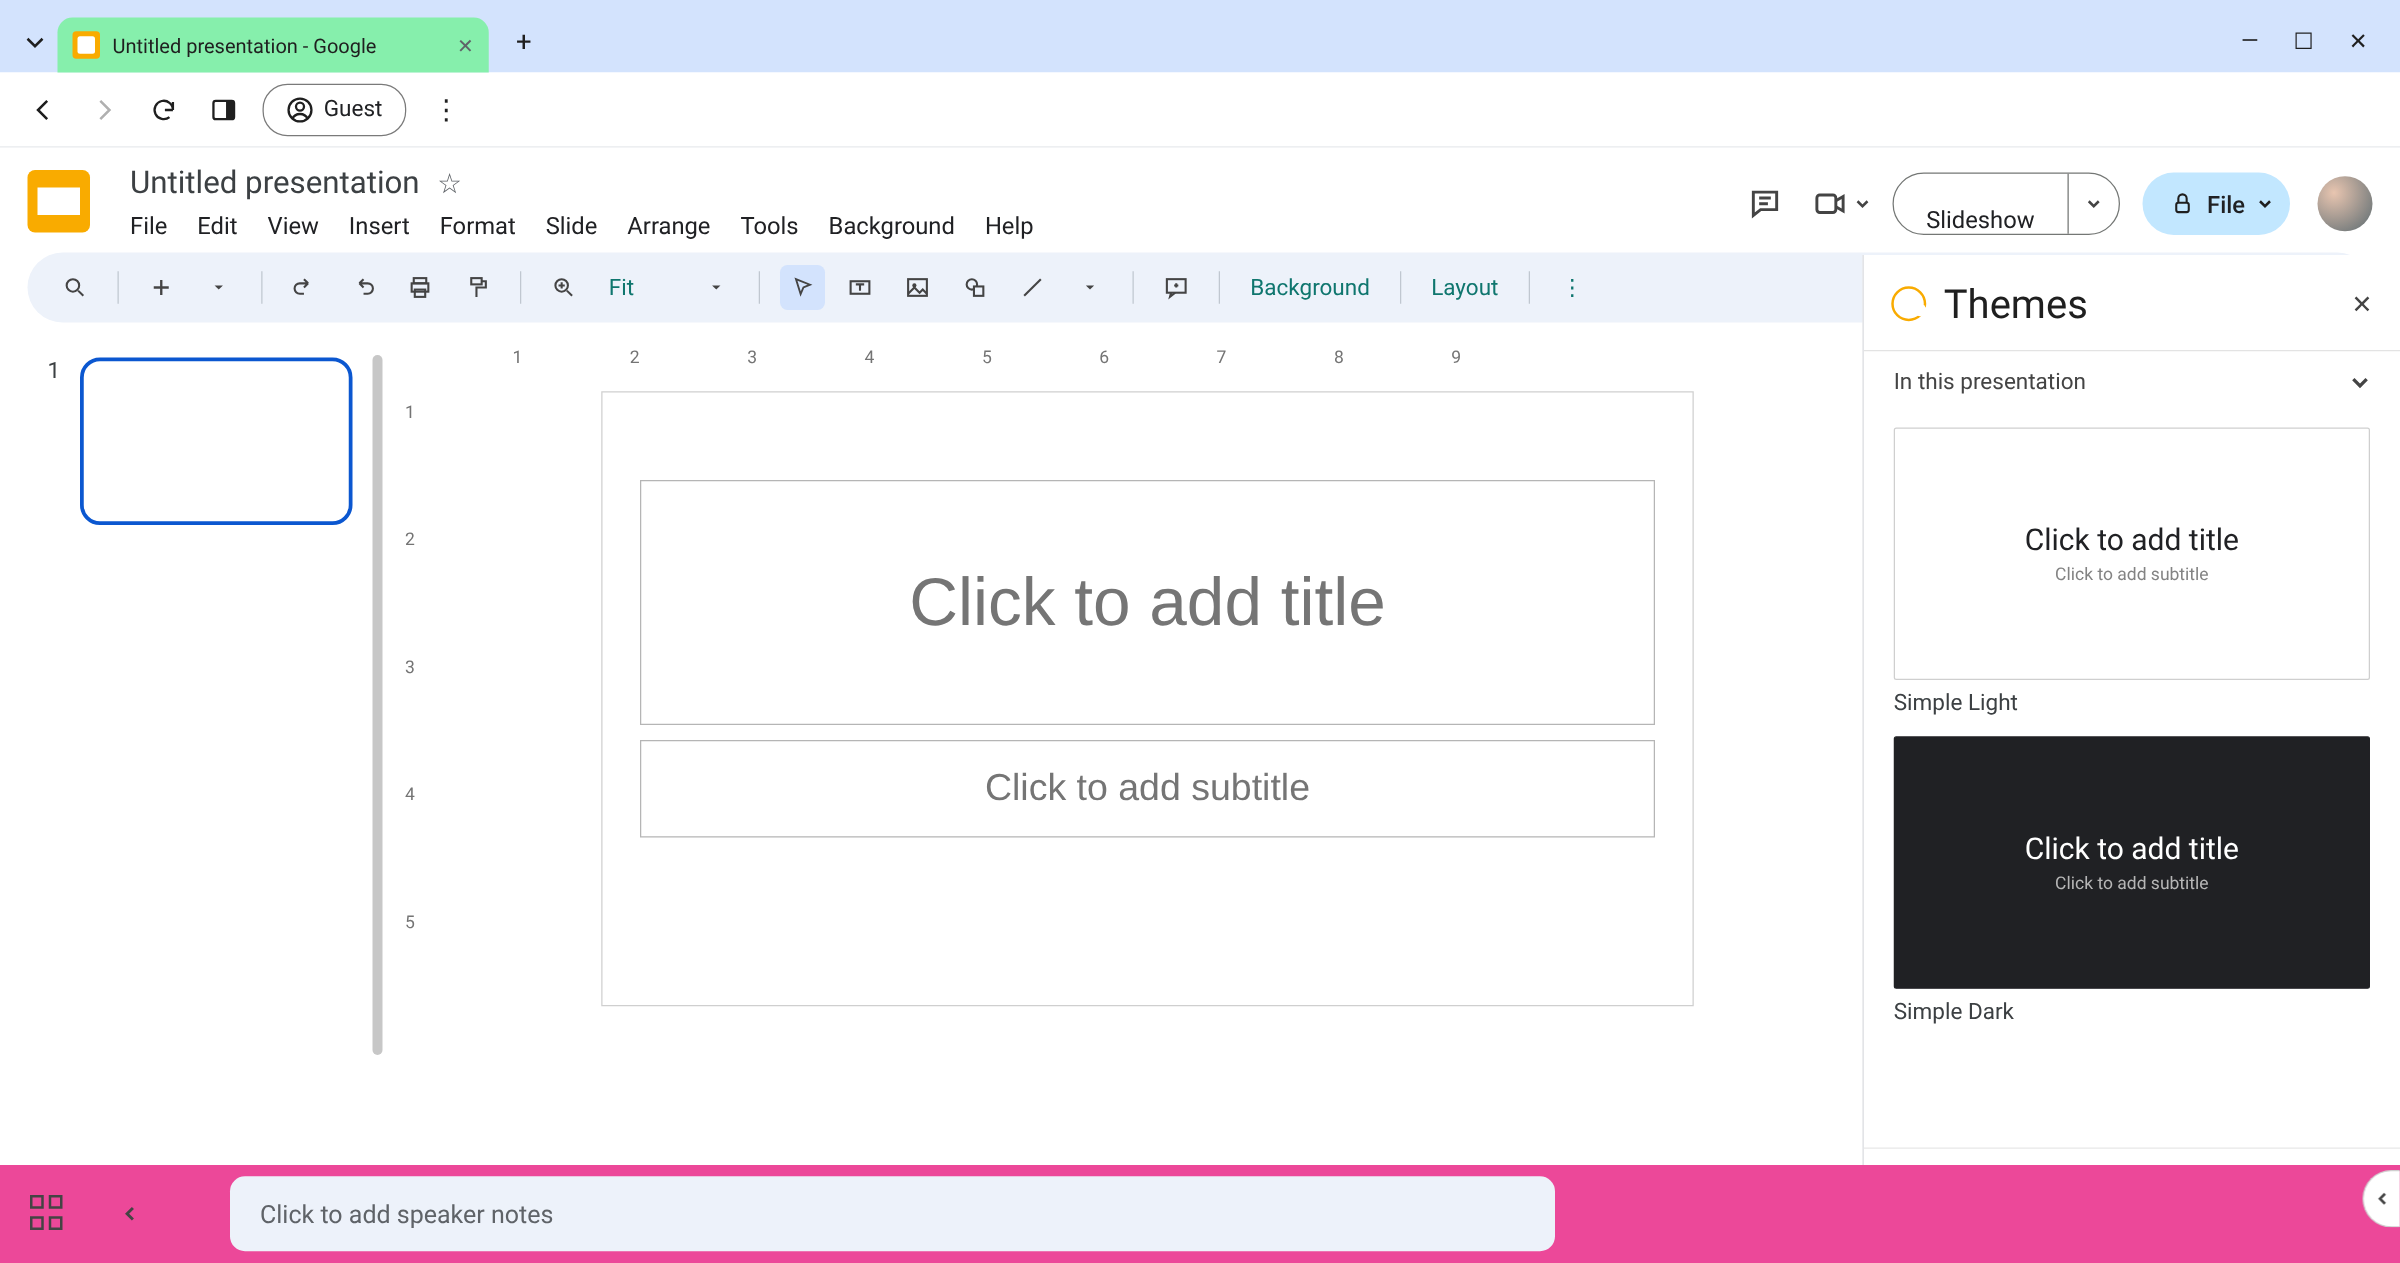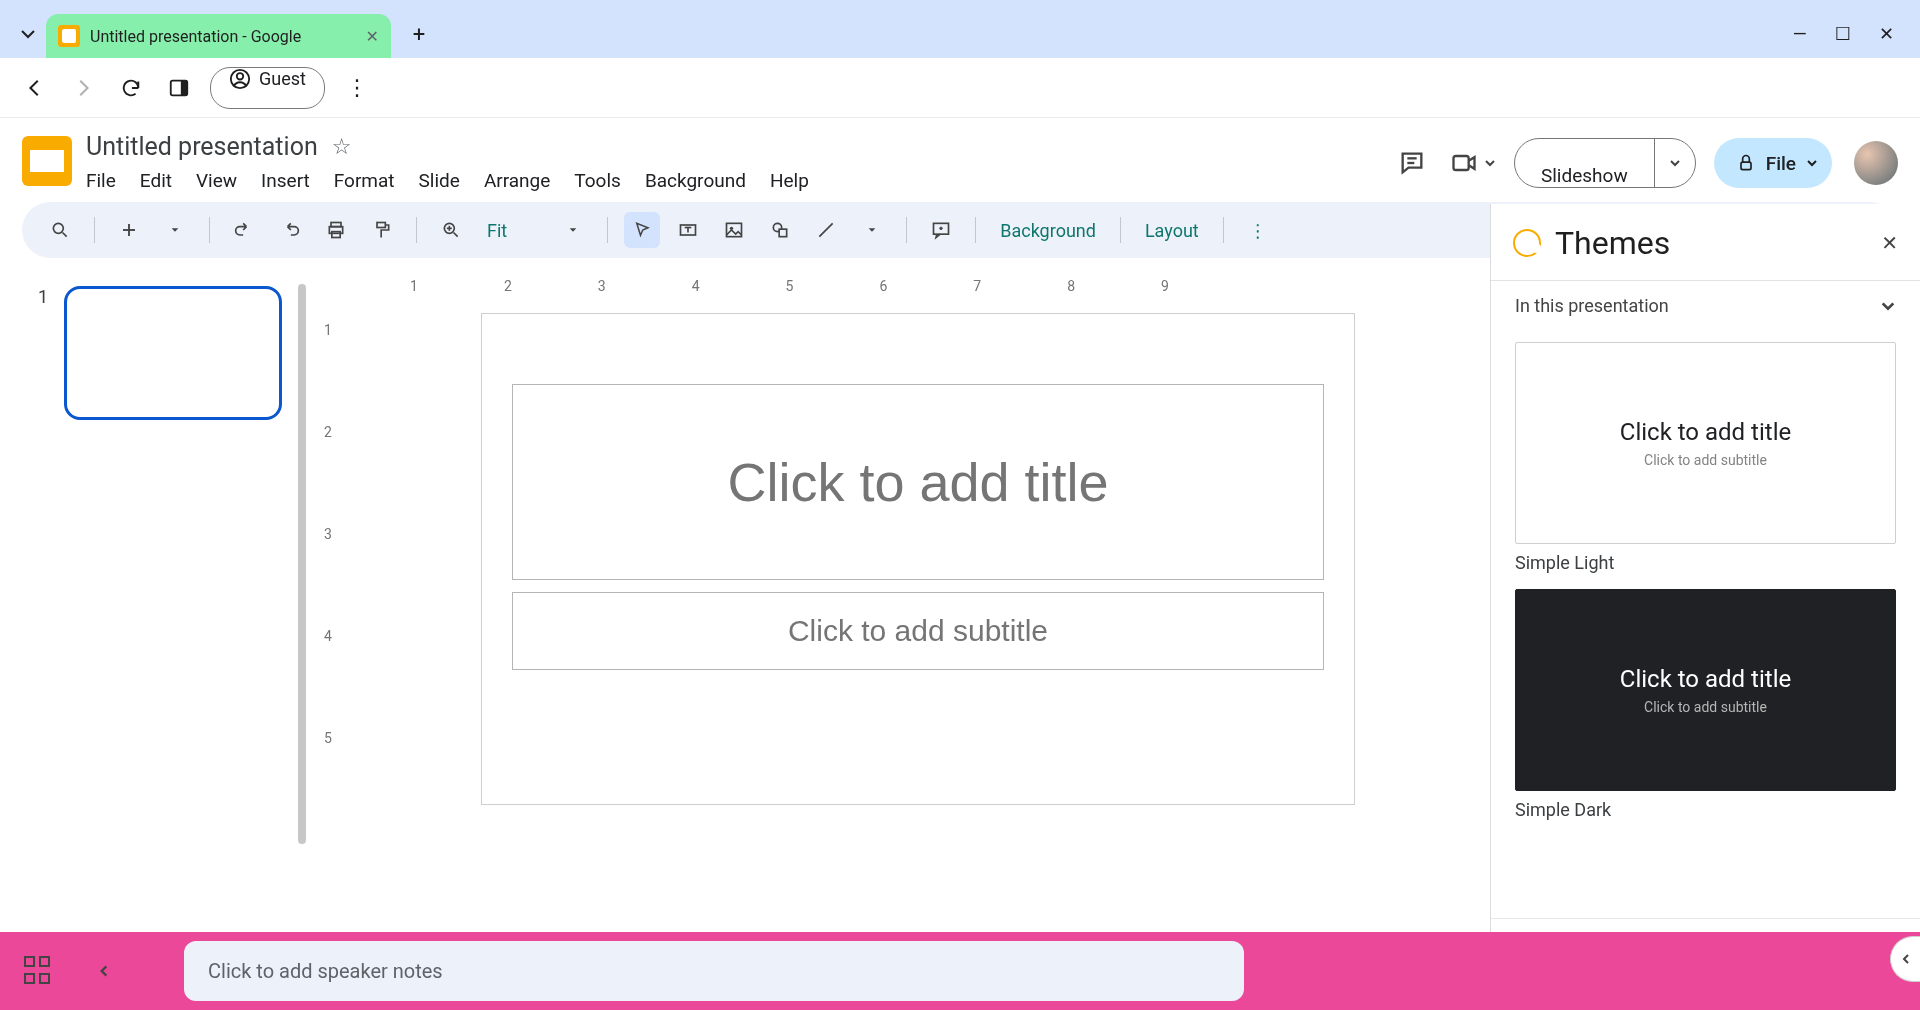--- a/index.html
+++ b/index.html
@@ -12,24 +12,24 @@
   .tab .favicon::after{content:"";position:absolute;inset:4px;background:#fff;border-radius:2px}
   .tab-title{font-size:16px;color:#1f1f1f;flex:1;white-space:nowrap;overflow:hidden}
   .tab-close{font-size:16px;color:#5f6368}
   .new-tab{width:36px;height:36px;display:flex;align-items:center;justify-content:center;margin:0 0 6px 10px;font-size:22px;color:#1f1f1f}
   .win-controls{margin-left:auto;display:flex;gap:28px;padding:0 26px 14px 0;color:#1f1f1f}
   .win-controls span{font-size:18px}
   .addr-bar{height:60px;background:#fff;display:flex;align-items:center;padding:0 18px;gap:14px;border-bottom:1px solid #e8eaed}
   .nav-btn{width:34px;height:34px;display:flex;align-items:center;justify-content:center;color:#1f1f1f;border-radius:50%}
   .nav-btn.disabled{color:#a7a7a7}
   .url-box{flex:1;background:#f1f3f4;border-radius:30px;height:44px;display:flex;align-items:center;padding:0 20px;gap:12px;color:#474747;font-size:18px}
-  .chip{border:1px solid #7a7a7a;border-radius:20px;height:42px;padding:0 18px;display:flex;gap:8px;font-size:18px}
+  .chip{border:1px solid #7a7a7a;border-radius:20px;height:42px;padding:0 18px;display:flex;align-items:center;gap:8px;font-size:18px}
   .more-btn{width:36px;display:flex;justify-content:center;font-size:22px;color:#1f1f1f}
   
-  .app-header{display:flex;align-items:flex-start;padding:14px 22px 6px 22px;gap:14px}
+  .app-header{display:flex;align-items:flex-start;padding:14px 22px 6px 22px;gap:32px}
   .slides-logo{width:50px;height:50px;background:#f9ab00;border-radius:6px;position:relative;margin-top:4px}
   .slides-logo::after{content:"";position:absolute;inset:8px 8px 8px 8px;top:14px;bottom:14px;background:#fff}
   .doc-area{flex:1}
   .doc-title-row{display:flex;align-items:center;gap:14px}
   .doc-title{font-size:25px;color:#3c4043;font-weight:400}
   .star-icon{font-size:22px;color:#5f6368}
   .menubar{display:flex;gap:24px;margin-top:8px;font-size:19px;color:#202124}
   .menubar span{cursor:pointer}
   .header-right{display:flex;align-items:center;gap:18px;margin-top:6px}
   .icon-btn{width:40px;height:40px;display:flex;align-items:center;justify-content:center;color:#444;border-radius:50%}

